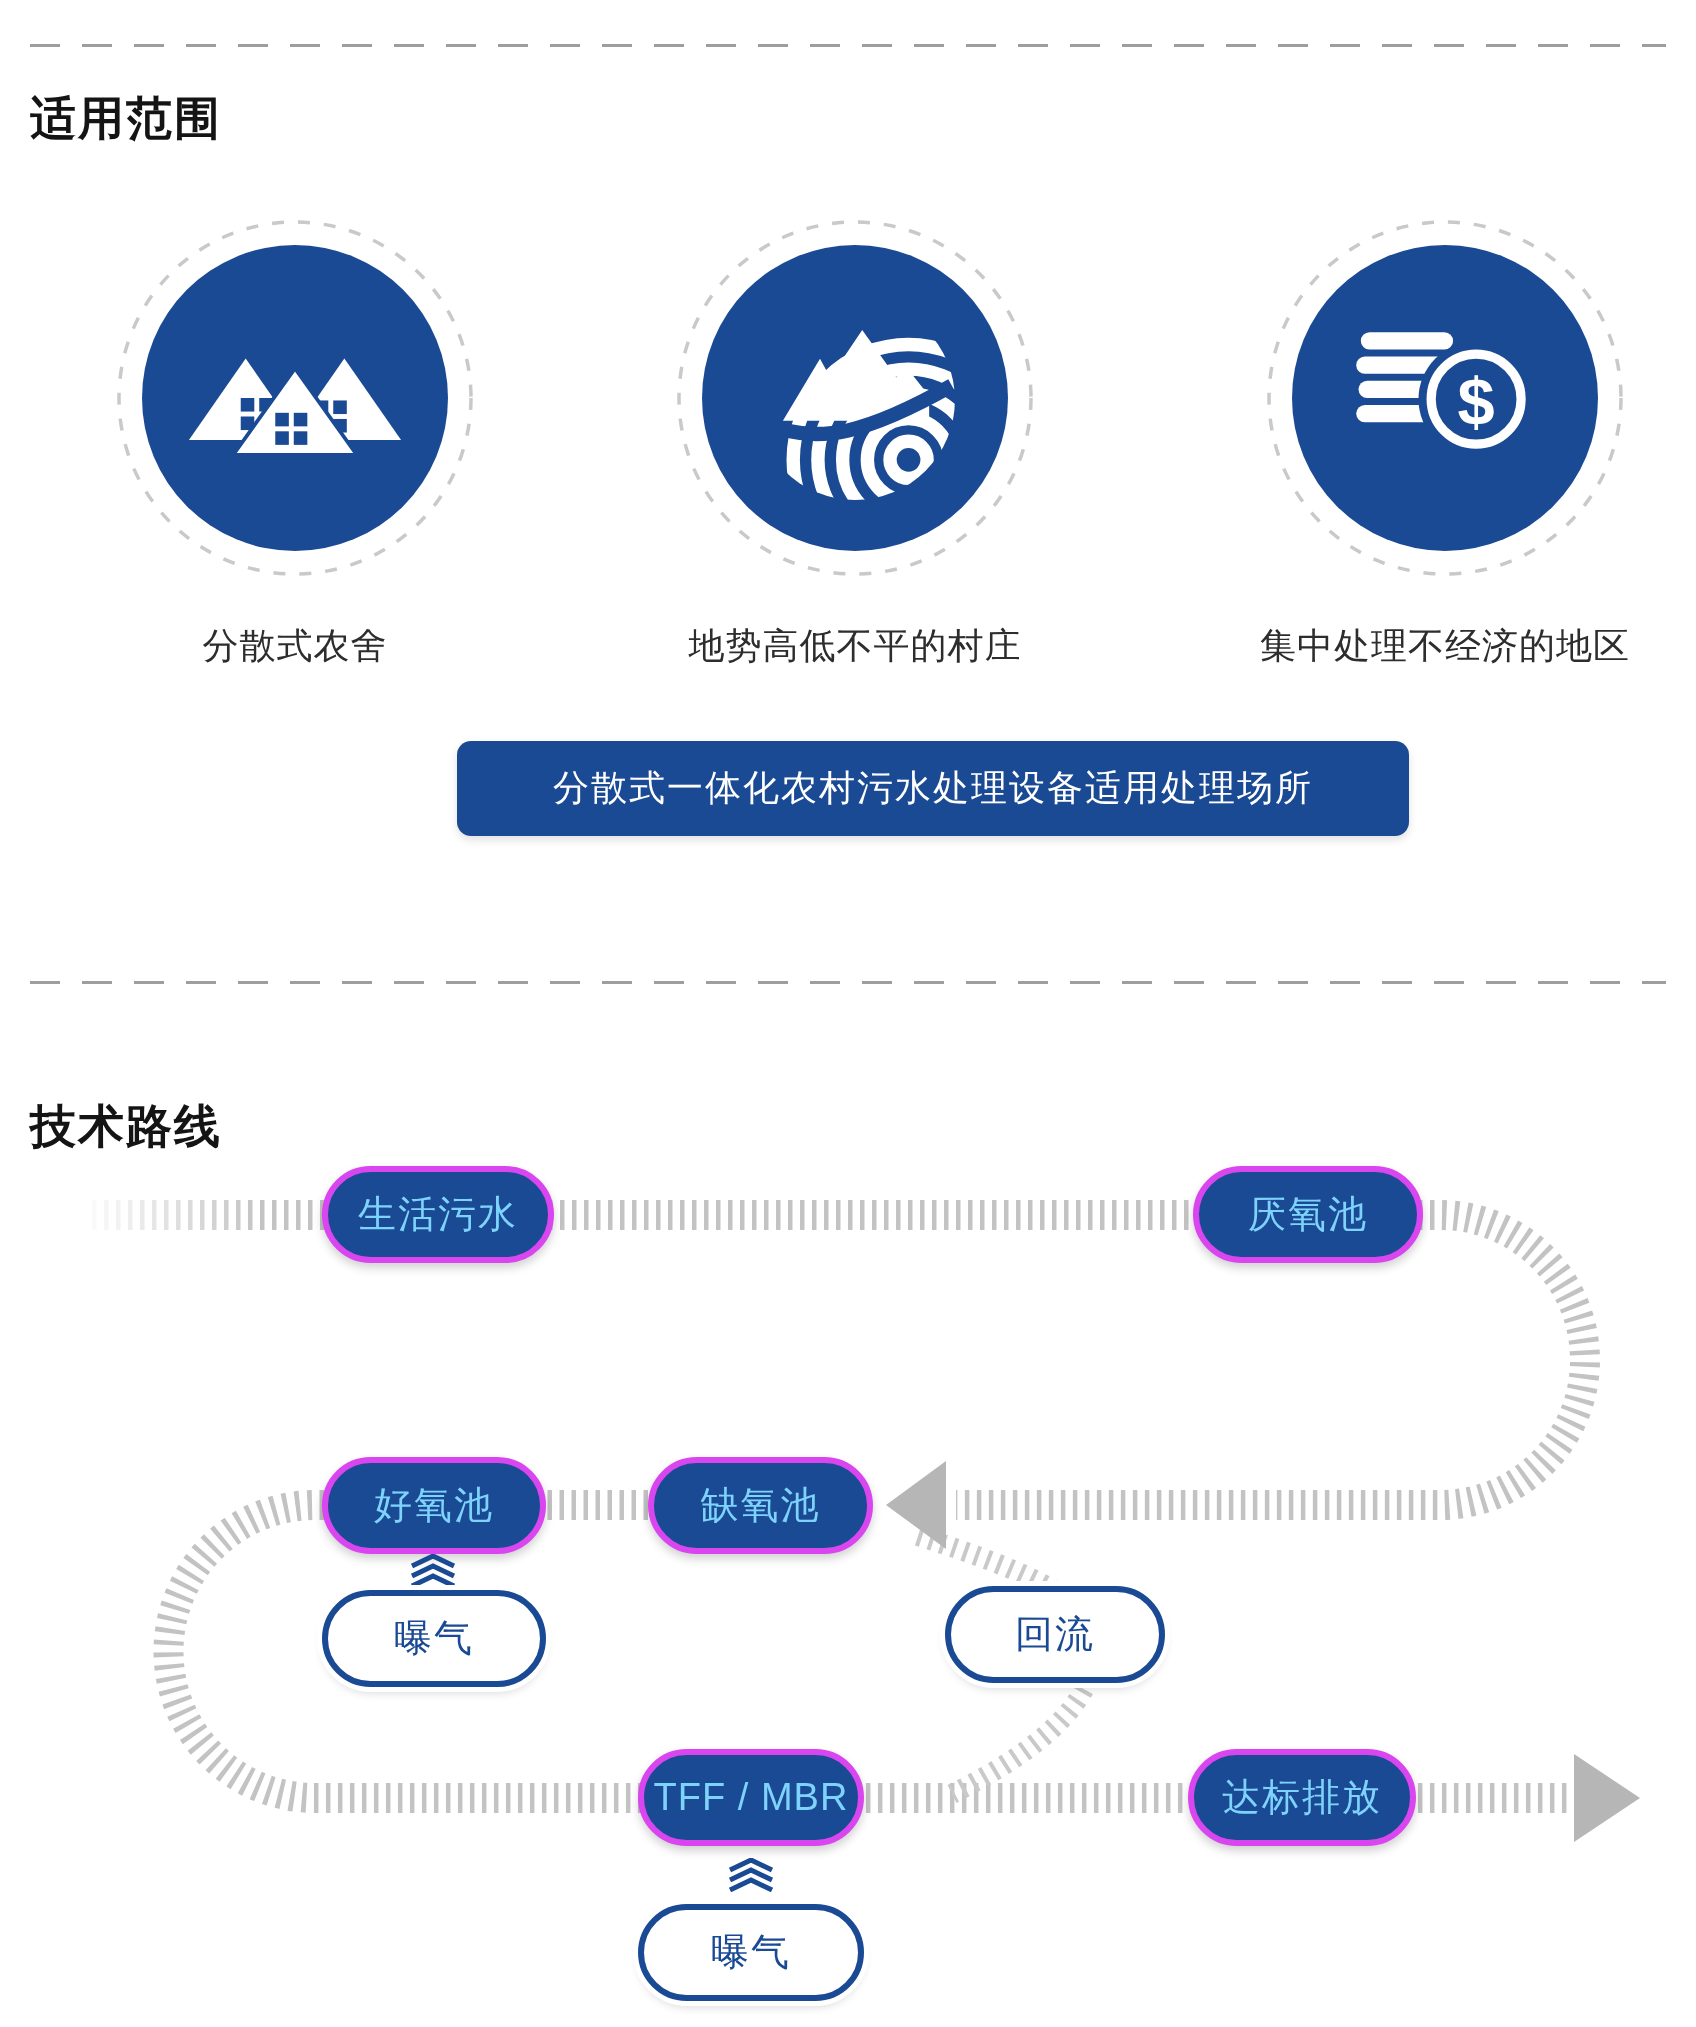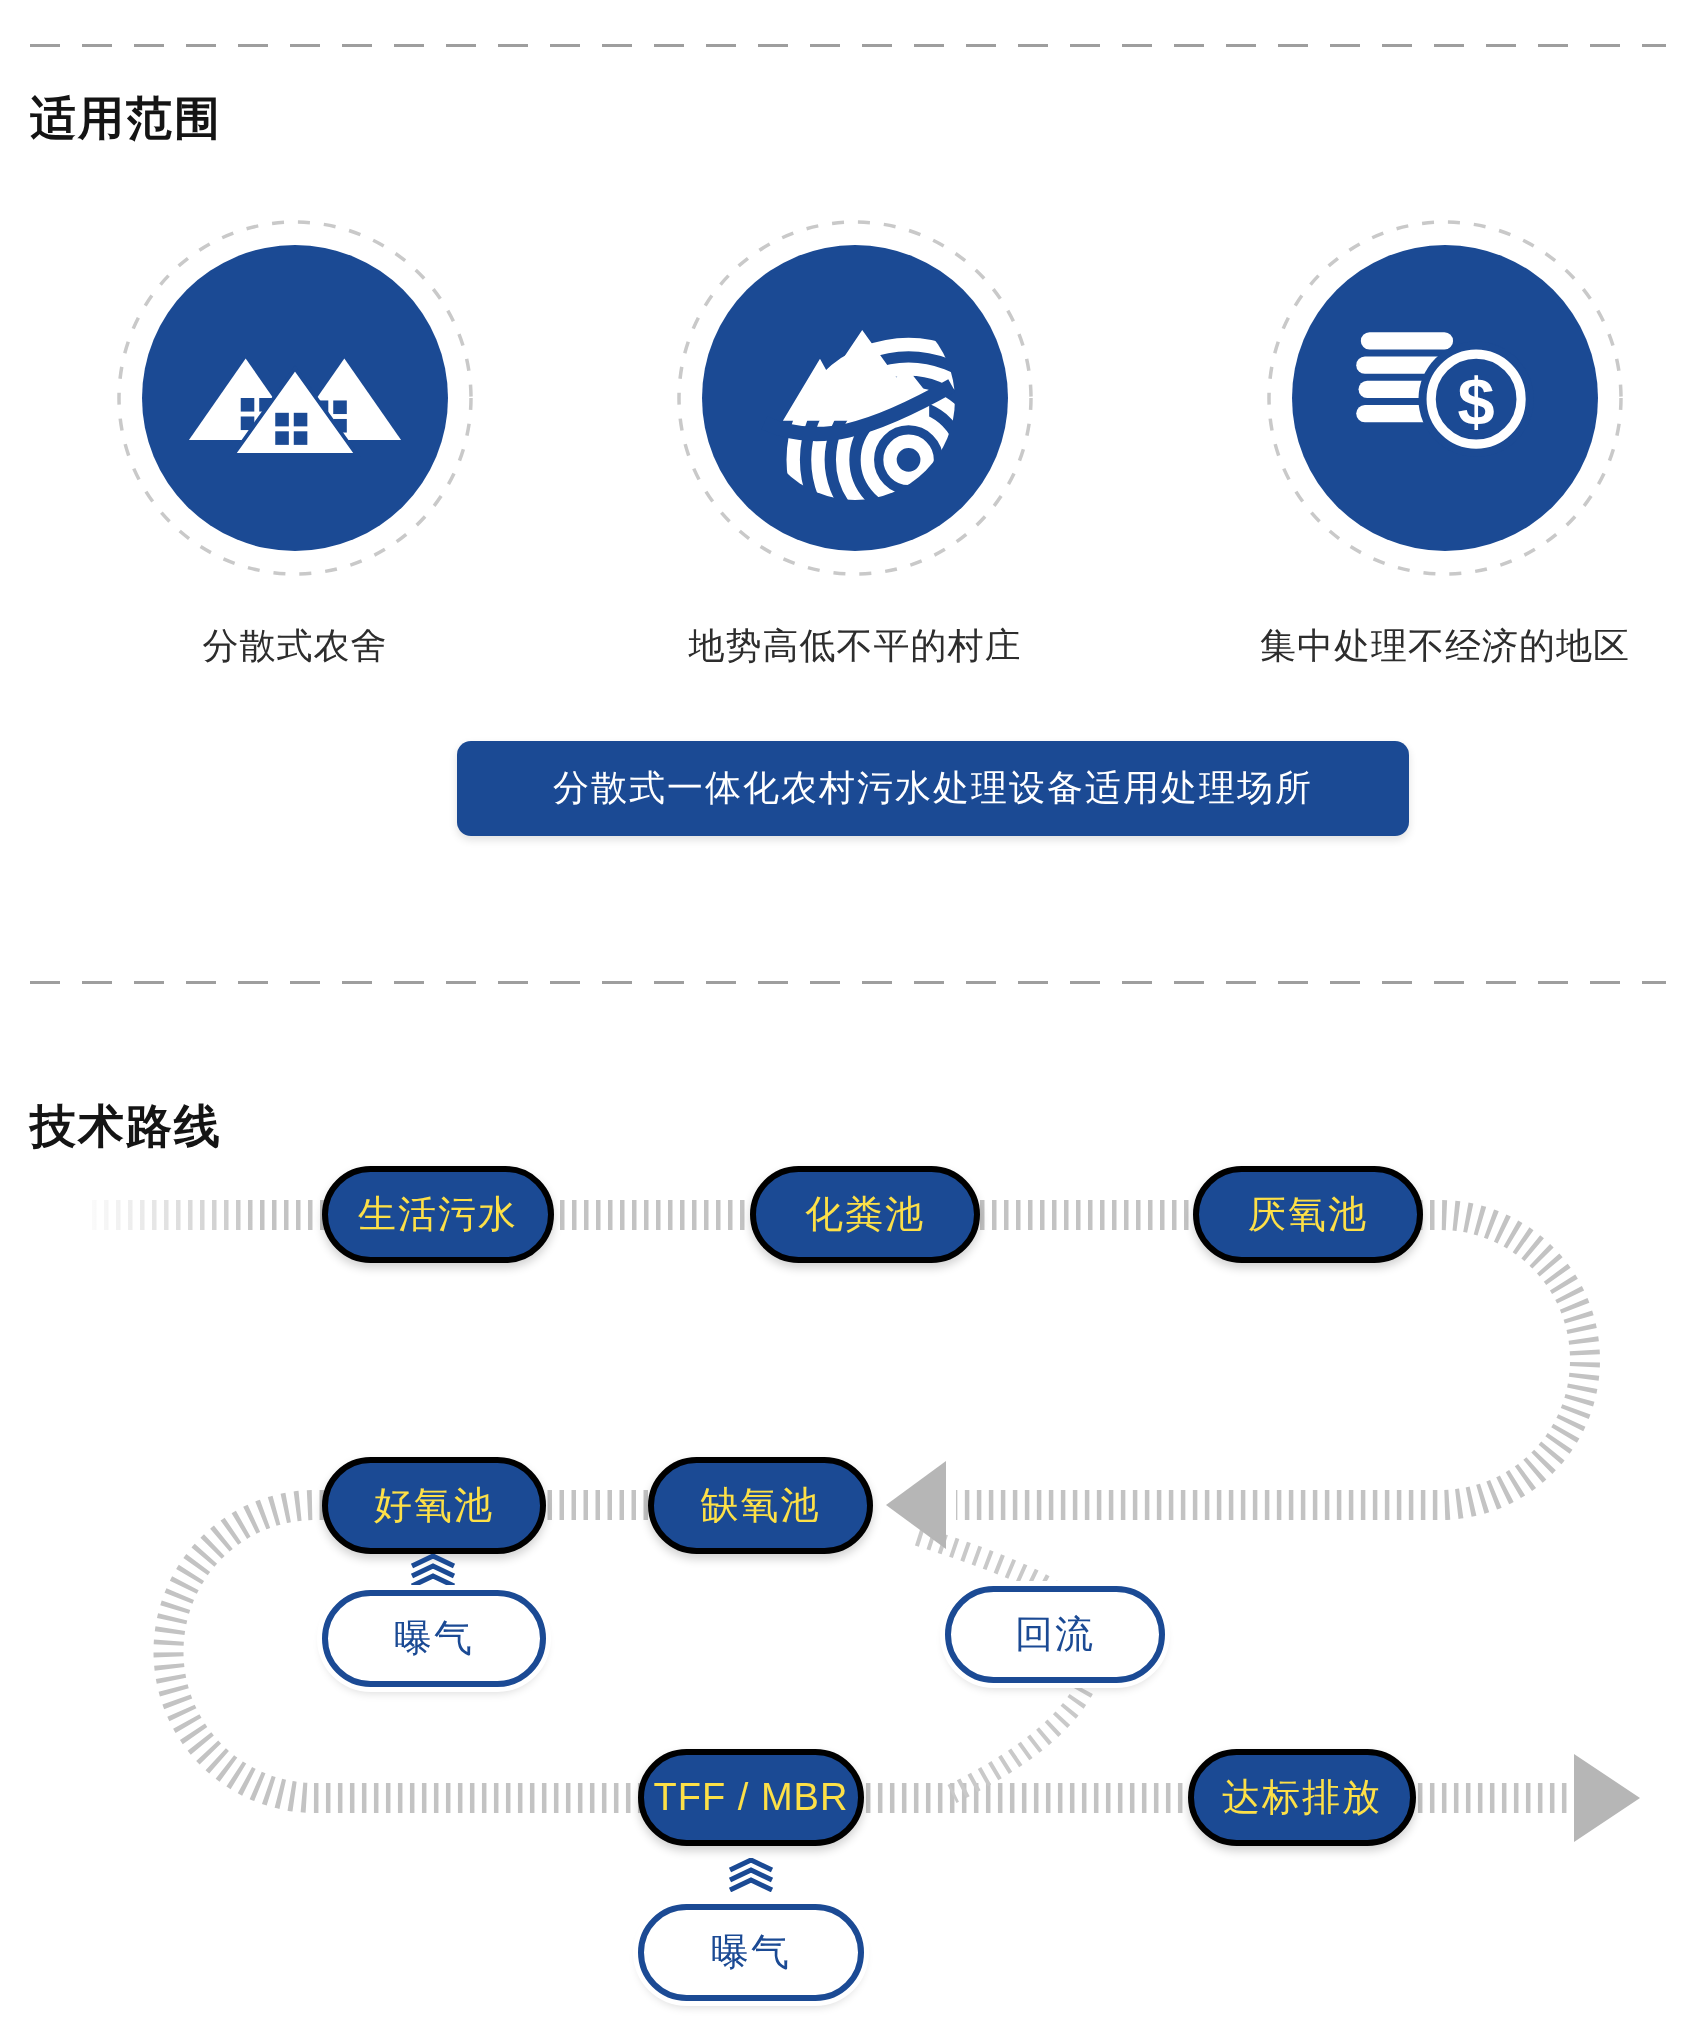--- a/index.html
+++ b/index.html
@@ -20,21 +20,21 @@
   .app-label{position:absolute;left:-120px;top:404px;width:600px;text-align:center;
     font-size:36px;color:#2d2d2d;letter-spacing:1px;}
 
   .banner{position:absolute;left:457px;top:741px;width:952px;height:95px;border-radius:14px;
     background:var(--blue);color:#ffffff;font-size:36px;letter-spacing:2px;
     display:flex;align-items:center;justify-content:center;box-shadow:0 4px 8px rgba(0,0,0,0.12);}
 
   
   .pill{position:absolute;height:97px;border-radius:52px;display:flex;align-items:center;justify-content:center;
     box-sizing:border-box;font-size:38px;letter-spacing:2px;}
-  .pill.blue{background:var(--blue);color:#fde047;border:6px solid #000000;
+  .pill.blue{background:var(--blue);color:#7dd3fc;border:6px solid #d946ef;
     box-shadow:0 5px 10px rgba(0,0,0,0.18);}
   .pill.white{background:#ffffff;color:var(--blue);border:6px solid var(--blue);font-weight:normal;
     box-shadow:0 0 0 5px #ffffff,0 6px 10px rgba(0,0,0,0.15);}
 
   .flow-svg{position:absolute;left:0;top:0;}
   .fade-start{position:absolute;left:62px;top:1196px;width:200px;height:40px;
     background:linear-gradient(90deg,#ffffff 8%,rgba(255,255,255,0) 100%);}
 
   .chev{position:absolute;}
 </style>
@@ -141,21 +141,20 @@
     <path d="M 918 1536 C 1040 1575 1095 1602 1095 1648 C 1095 1714 1012 1764 952 1794" fill="none" stroke="#c9c9c9" stroke-width="20" stroke-dasharray="4 8"></path>
 
     <polygon points="886,1505 946,1461 946,1549" fill="#b6b6b6"></polygon>
 
     <polygon points="1640,1798 1574,1754 1574,1842" fill="#b6b6b6"></polygon>
   </svg>
 
   <div class="fade-start"></div>
 
   <div class="pill blue" style="left:322px;top:1166px;width:232px;">生活污水</div>
-  <div class="pill blue" style="left:750px;top:1166px;width:230px;">化粪池</div>
   <div class="pill blue" style="left:1193px;top:1166px;width:230px;">厌氧池</div>
 
   <div class="pill blue" style="left:322px;top:1457px;width:224px;">好氧池</div>
   <div class="pill blue" style="left:648px;top:1457px;width:225px;">缺氧池</div>
 
   <svg class="chev" style="left:408px;top:1554px;" width="50" height="34" viewBox="0 0 50 34">
     <g fill="none" stroke="#1b4a94" stroke-width="5">
       <polyline points="4,12 25,2 46,12"></polyline>
       <polyline points="4,22 25,12 46,22"></polyline>
       <polyline points="4,32 25,22 46,32"></polyline>

